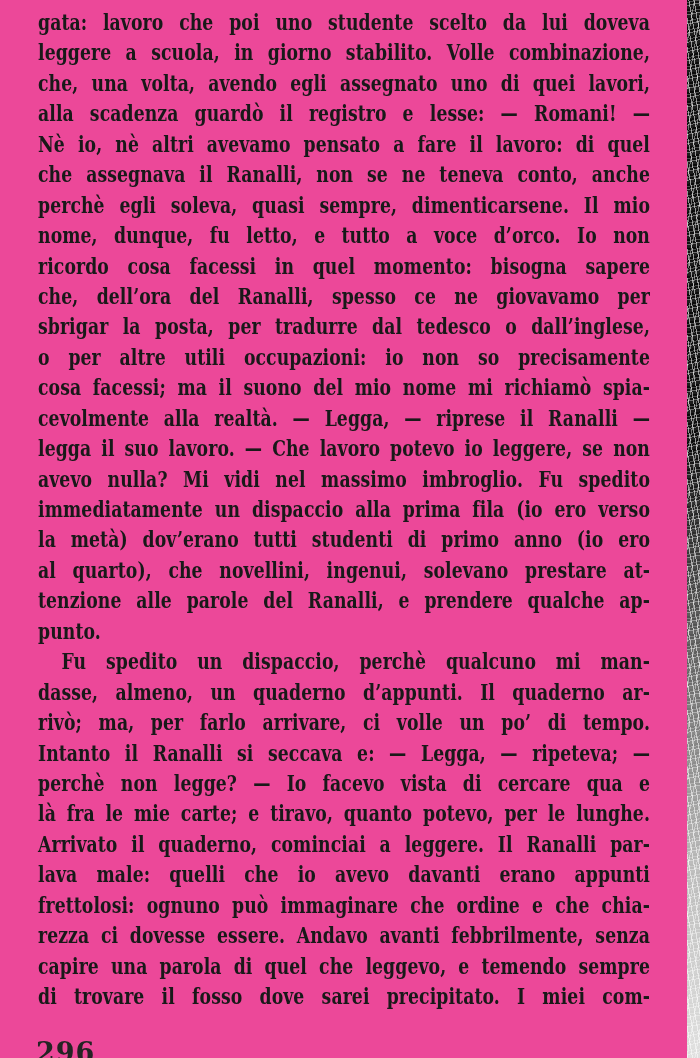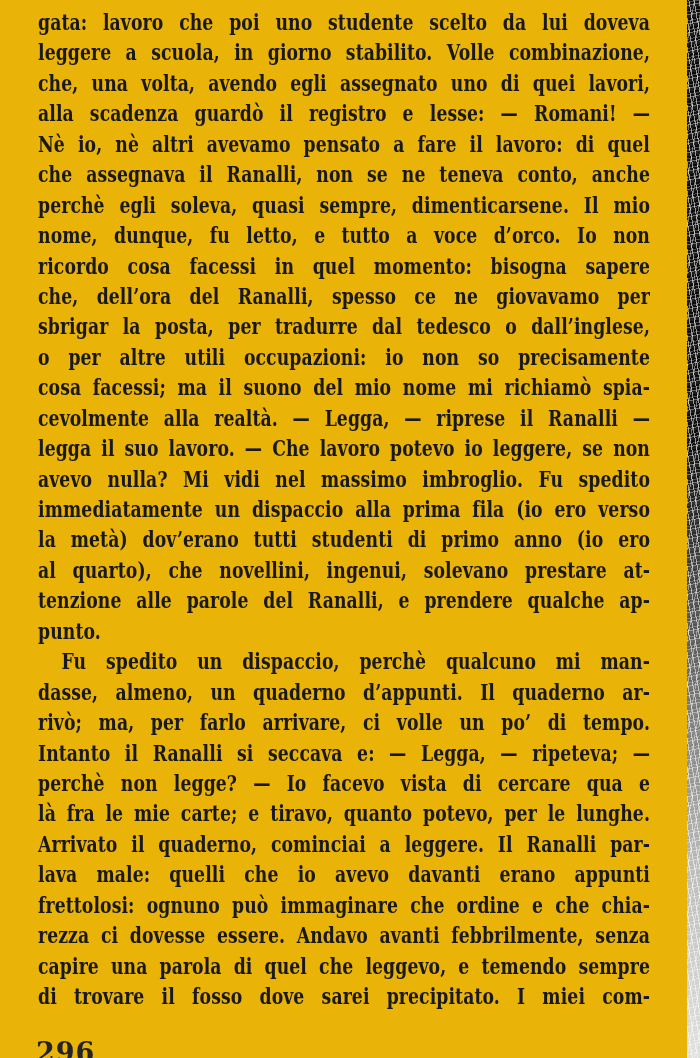--- a/index.html
+++ b/index.html
@@ -10,21 +10,21 @@
     width: 700px;
     height: 1058px;
     overflow: hidden;
     position: relative;
     background: #fdfdfc;
     font-family: "DejaVu Serif", "Liberation Serif", serif;
   }
   .page {
     position: absolute;
     inset: 0;
-    background: #eab308;
+    background: #ec4899;
   }
   .text-block {
     position: absolute;
     left: 38px;
     top: 7px;
     width: 780px;               
     transform: scaleX(0.7846);  
     transform-origin: 0 0;
     color: #191919;
     font-weight: 700;

